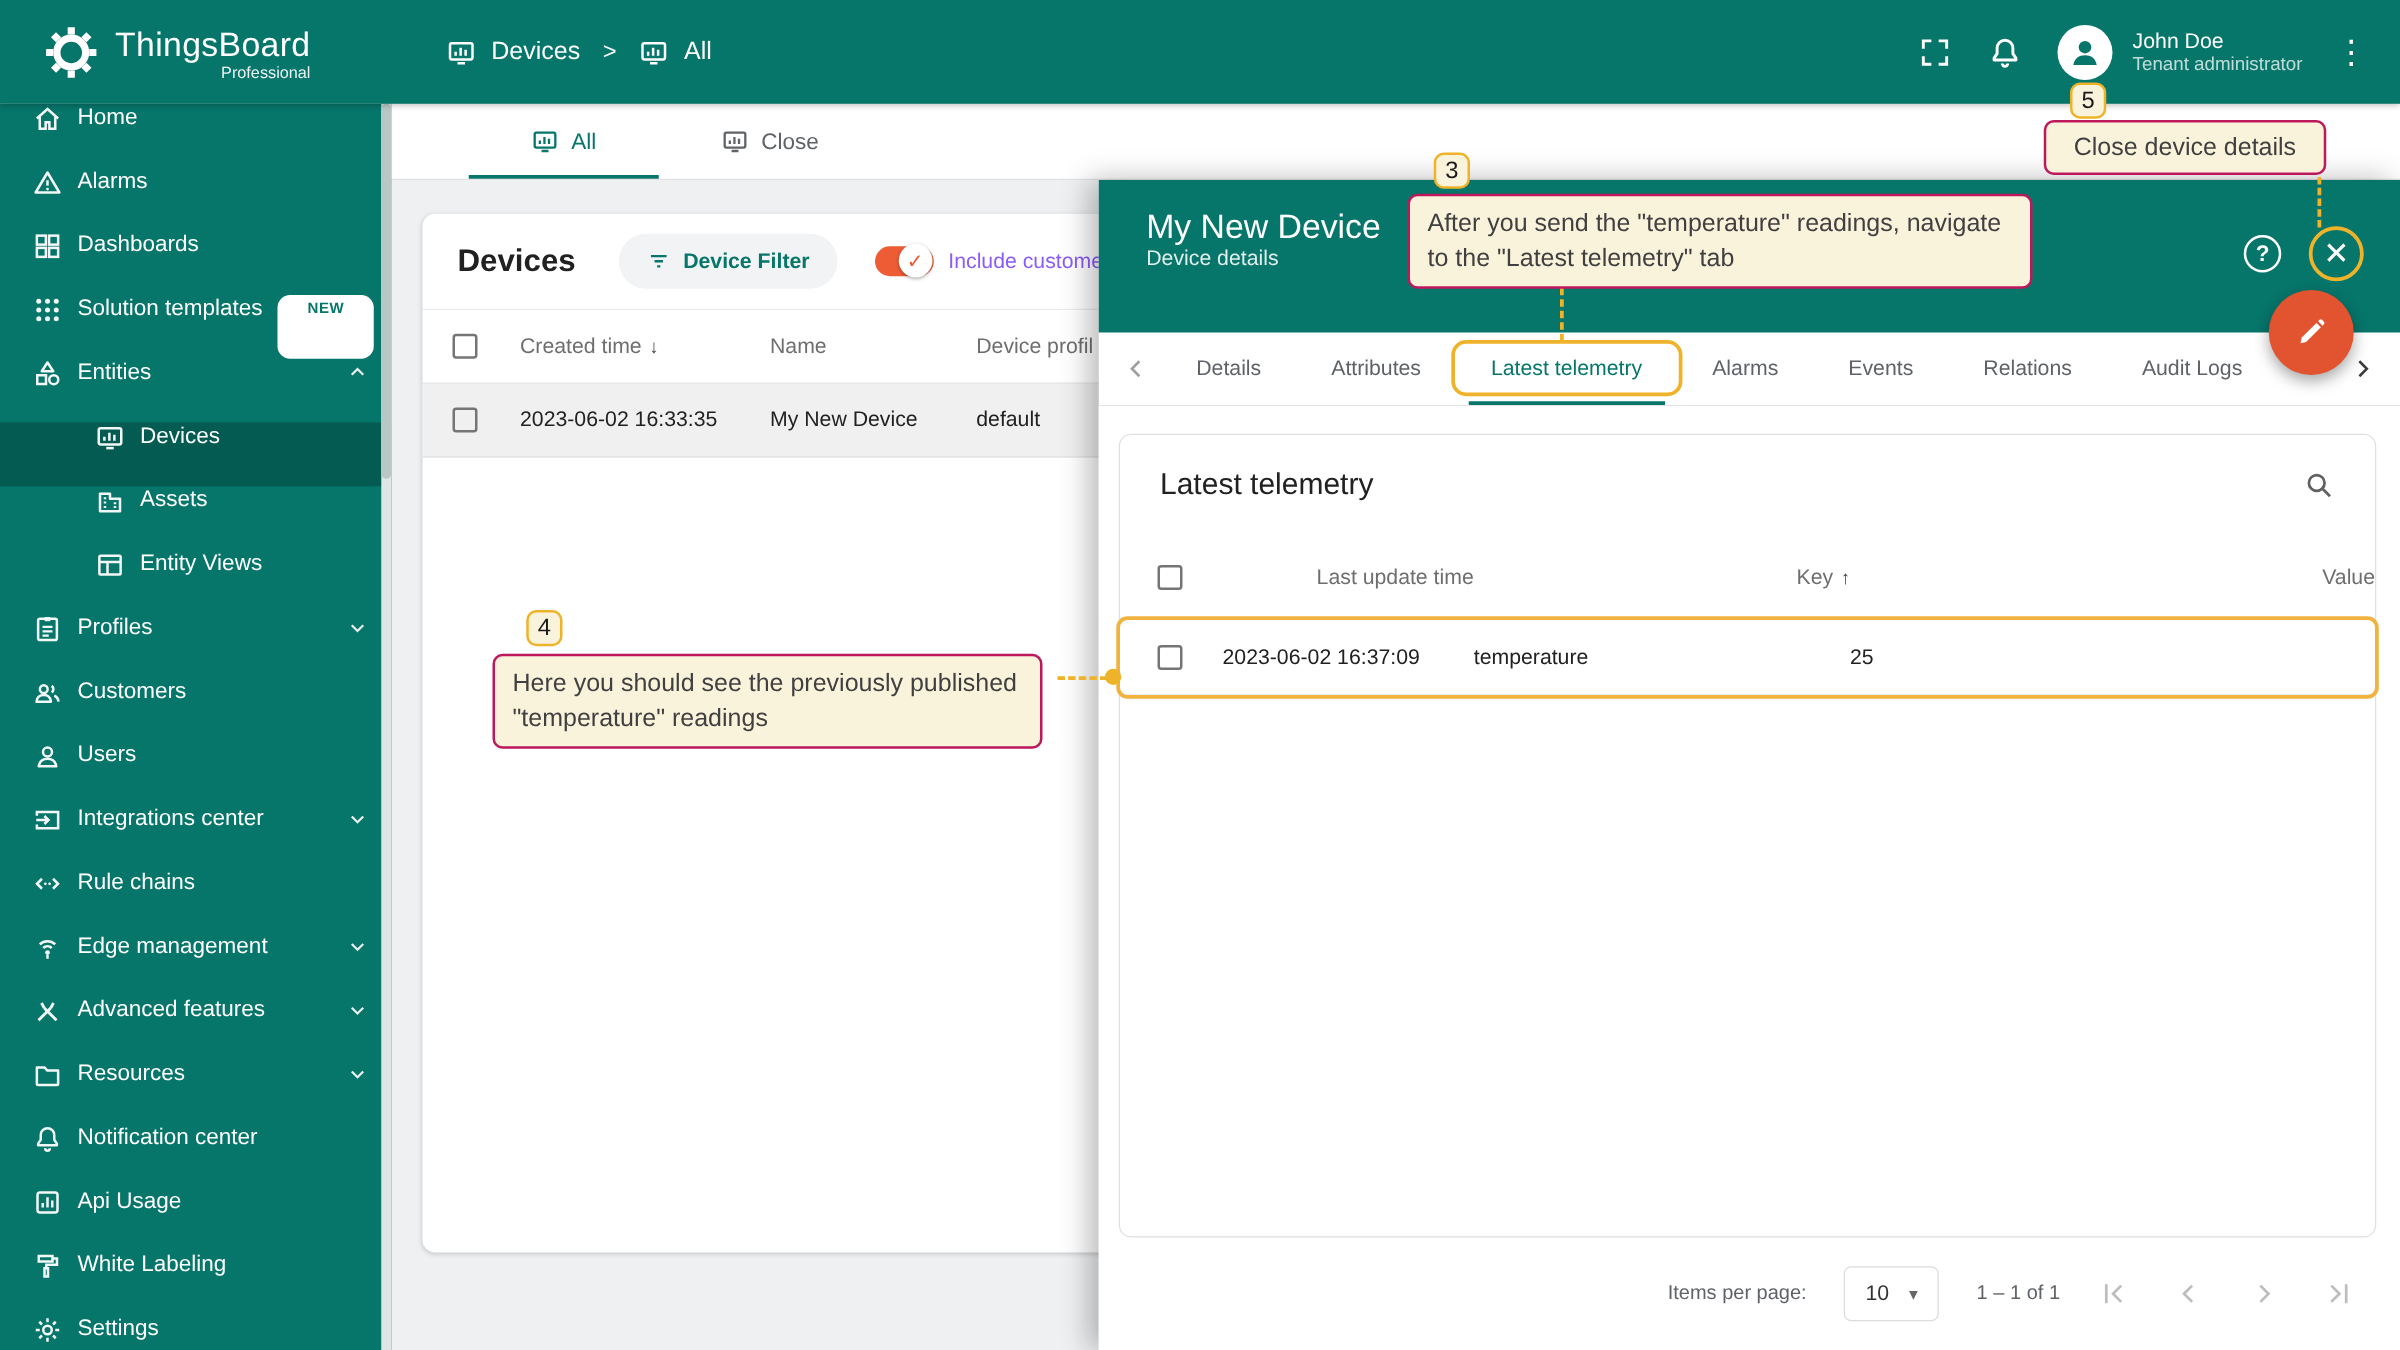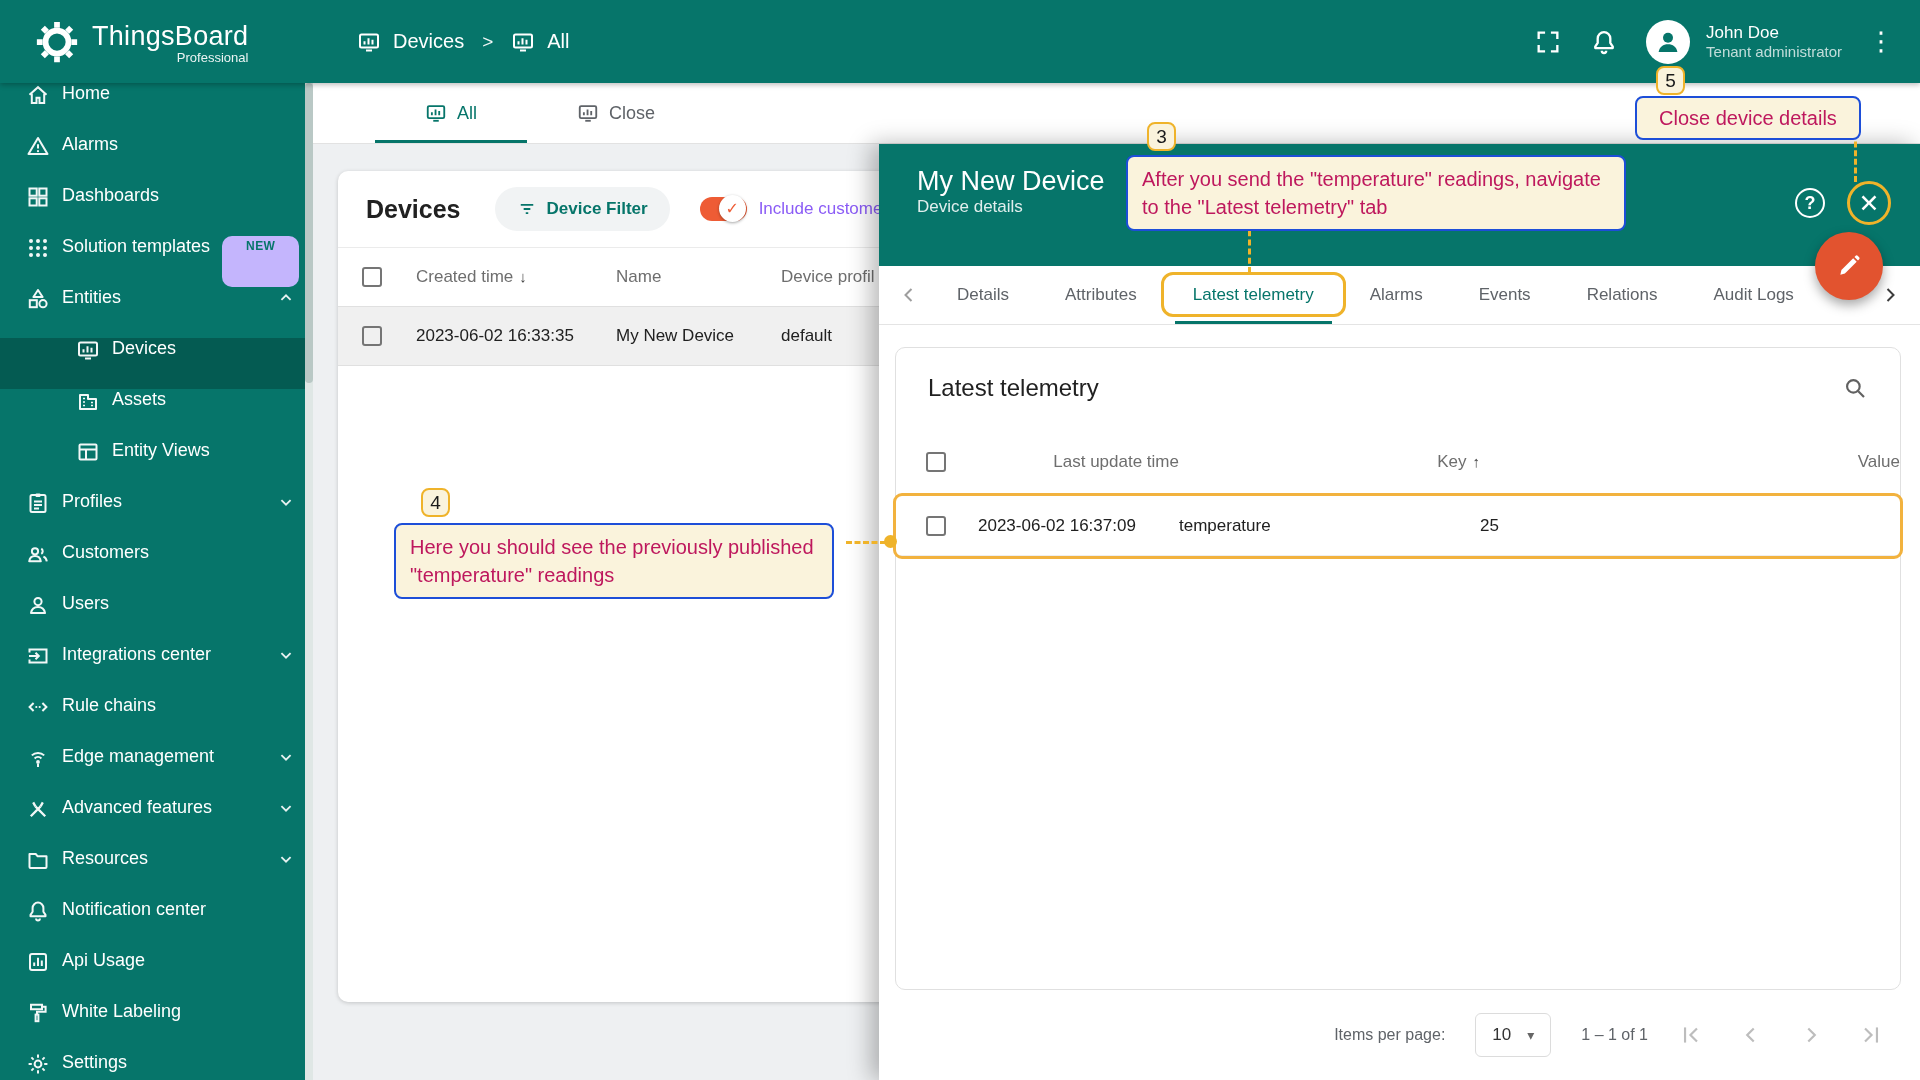--- a/index.html
+++ b/index.html
@@ -26,21 +26,21 @@
   .user-name { color:#fff; font-size:17px; }
   .user-role { color:rgba(255,255,255,.75); font-size:15px; }
   .kebab { font-size:26px; color:#fff; background:none; border:none; cursor:pointer; }
 
   
   .sidebar { position:absolute; top:83px; left:0; width:313px; bottom:0; background:#06756a; z-index:14; overflow:hidden; }
   .nav-item { height:51px; display:flex; gap:12px; padding:0 16px 0 26px; color:#fff; font-size:18px; cursor:pointer; white-space:nowrap; }
   .nav-item .nico { width:24px; height:24px; flex:none; color:#fff; opacity:.95; }
   .nav-item.child { padding-left:76px; }
   .nav-item.active { background:rgba(0,0,0,.22); }
-  .new-badge { margin-left:auto; margin-right:14px; background:#c4b5fd; color:#06756a; font-size:12px; font-weight:700; padding:3px 24px; border-radius:10px; letter-spacing:.4px; }
+  .new-badge { margin-left:auto; margin-right:14px; background:#ffffff; color:#06756a; font-size:12px; font-weight:700; padding:3px 24px; border-radius:10px; letter-spacing:.4px; }
   .nav-chev { margin-left:auto; width:22px; height:22px; color:#fff; opacity:.9; flex:none; }
   .sb-track { position:absolute; top:0; right:0; width:8px; height:100%; background:#dfe7e5; cursor:pointer; }
   .sb-thumb { position:absolute; top:0; right:0; width:8px; height:300px; background:#b9c8c5; border-radius:4px; }
 
   
   .main-tabs { position:absolute; top:83px; left:313px; right:0; height:61px; background:#fff;
                border-bottom:1px solid #e2e2e2; display:flex; align-items:stretch; padding-left:62px; z-index:5; }
   .main-tab { display:flex; align-items:center; gap:10px; padding:0 50px; font-size:18px; font-weight:500;
               color:#5f6368; position:relative; cursor:pointer; }
   .main-tab .ic { width:22px; height:22px; }
@@ -110,22 +110,22 @@
   .pg-select { display:flex; align-items:center; gap:16px; height:44px; padding:0 16px; border:1px solid #dcdcdc;
                border-radius:6px; cursor:pointer; color:#333; font-size:17px; }
   .pg-caret { color:#666; font-size:14px; }
   .pg-nav { display:flex; align-items:center; gap:34px; }
   .pg-btn { background:none; border:none; color:#bdbdbd; cursor:pointer; }
   .pg-btn .ic { width:26px; height:26px; }
 
   
   .ann-num { position:absolute; z-index:41; width:29px; height:29px; background:#faf3dc; border:2px solid #efb32a;
              border-radius:8px; display:flex; align-items:center; justify-content:center; font-size:19px; color:#1a1a1a; }
-  .ann-box { position:absolute; z-index:40; background:#faf3dc; border:2px solid #1d4ed8; border-radius:8px;
-             font-size:20px; color:#be185d; line-height:1.4; padding:8px 14px; }
+  .ann-box { position:absolute; z-index:40; background:#faf3dc; border:2px solid #be185d; border-radius:8px;
+             font-size:20px; color:#404040; line-height:1.4; padding:8px 14px; }
   .ann-box3 { left:1126px; top:155px; width:500px; }
   .ann-num3 { left:1147px; top:122px; }
   .ann-box4 { left:394px; top:523px; width:440px; }
   .ann-num4 { left:421px; top:488px; }
   .ann-box5 { left:1635px; top:96px; padding:6px 22px; }
   .ann-num5 { left:1656px; top:66px; }
   .dash { position:absolute; z-index:39; }
   .dash.v { width:0; border-left:3px dashed #efb32a; }
   .dash.h { height:0; border-top:3px dashed #efb32a; }
   .dash3 { left:1248px; top:221px; height:52px; }

